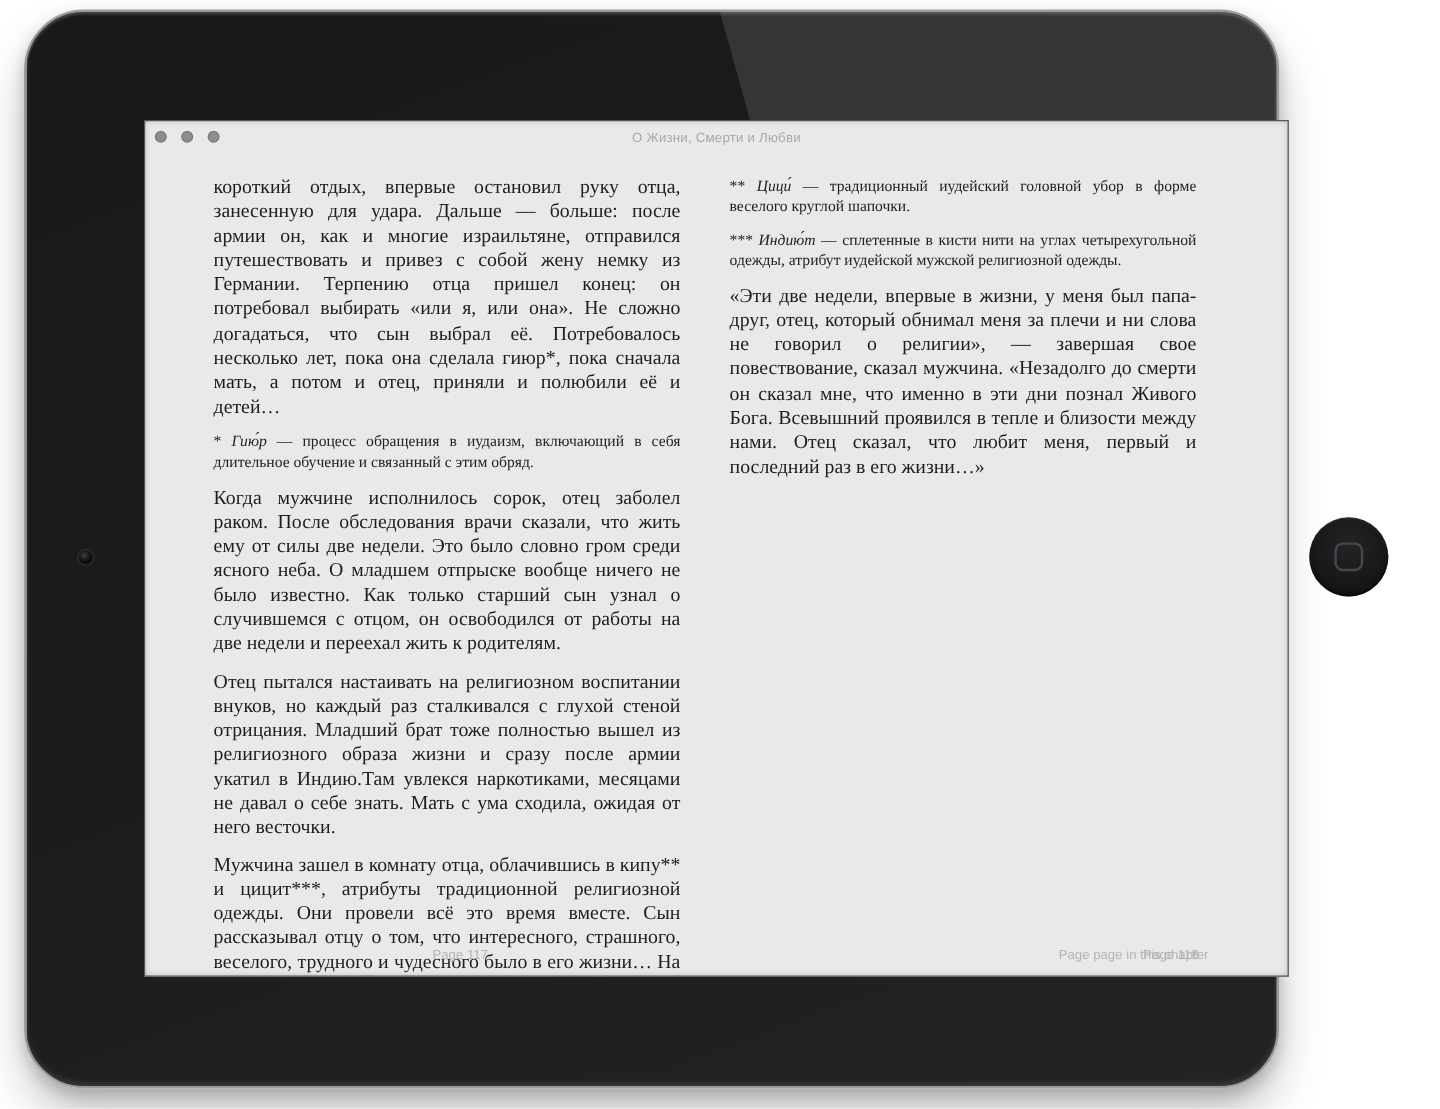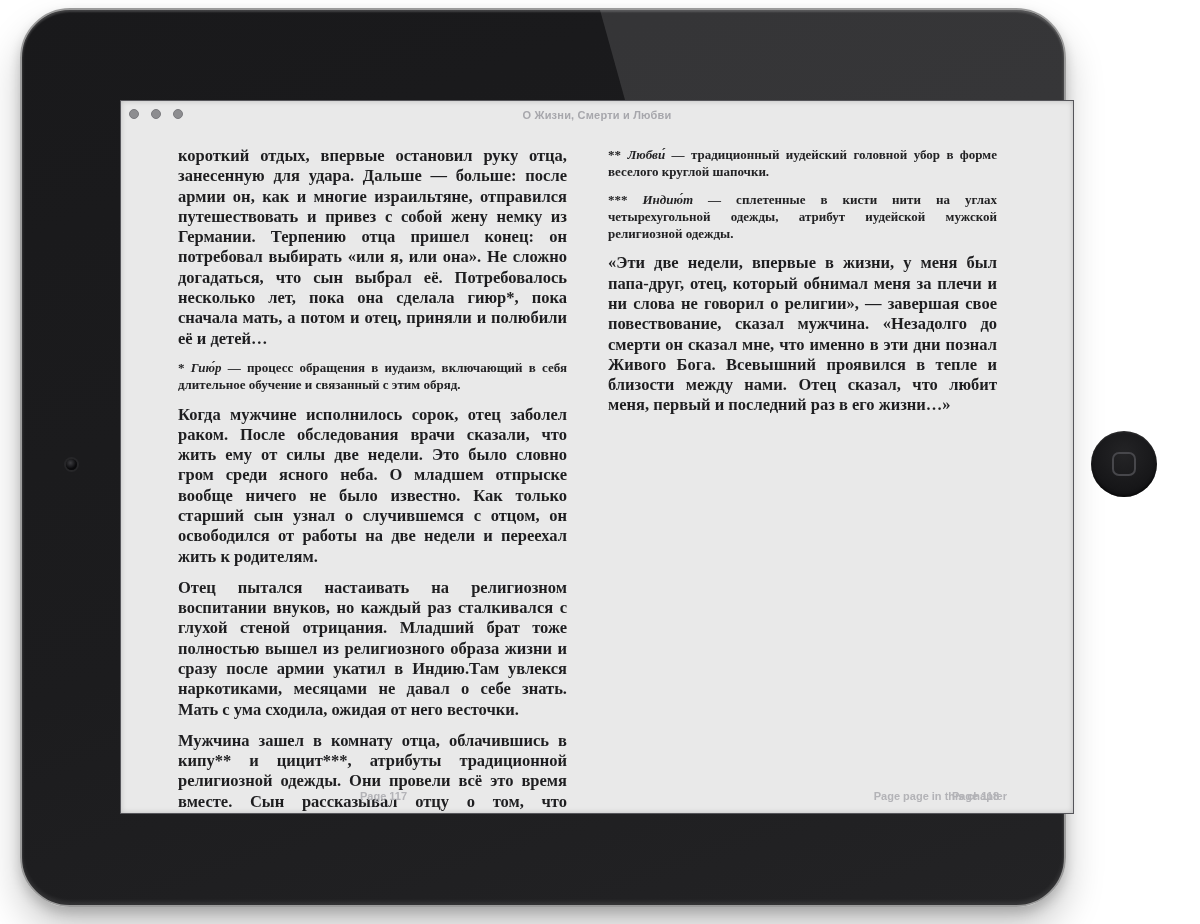--- a/index.html
+++ b/index.html
@@ -8,21 +8,20 @@
          font-family: "Liberation Sans", sans-serif; }
 
   
   .ipad {
     position: absolute; left: 20px; top: 8px; width: 1046px; height: 899px;
     background: linear-gradient(160deg, #19191b 0%, #1c1c1e 55%, #232325 100%);
     border: 2px solid #9b9b9b;
     border-radius: 50px;
     box-shadow: 0 22px 38px rgba(0,0,0,0.22), 0 6px 12px rgba(0,0,0,0.18),
                 inset 0 2px 2px rgba(255,255,255,0.18), inset 0 -3px 4px rgba(255,255,255,0.10);
-    font-weight: bold;
   }
   .ipad-glare {
     position: absolute; inset: 0; border-radius: 48px; overflow: hidden; pointer-events: none;
   }
   .ipad-glare::before {
     content: ""; position: absolute; inset: 0;
     background: rgba(255,255,255,0.12);
     clip-path: polygon(578px 0px, 1158px 0px, 1158px 90px, 603px 90px);
   }
   .camera {
@@ -106,21 +105,21 @@
 
     <div class="pages">
       <div class="page-col">
           <div class="para">короткий отдых, впервые остановил руку отца, занесенную для удара. Дальше — больше: после армии он, как и многие израильтяне, отправился путешествовать и привез с собой жену немку из Германии. Терпению отца пришел конец: он потребовал выбирать «или я, или она». Не сложно догадаться, что сын выбрал её. Потребовалось несколько лет, пока она сделала гиюр*, пока сначала мать, а потом и отец, приняли и полюбили её и детей…</div>
           <div class="footnote"><span class="fn-marker">* </span><span class="fn-term">Гию́р</span><span class="fn-rest"> — процесс обращения в иудаизм, включающий в себя длительное обучение и связанный с этим обряд.</span></div>
           <div class="para">Когда мужчине исполнилось сорок, отец заболел раком. После обследования врачи сказали, что жить ему от силы две недели. Это было словно гром среди ясного неба. О младшем отпрыске вообще ничего не было известно. Как только старший сын узнал о случившемся с отцом, он освободился от работы на две недели и переехал жить к родителям.</div>
           <div class="para">Отец пытался настаивать на религиозном воспитании внуков, но каждый раз сталкивался с глухой стеной отрицания. Младший брат тоже полностью вышел из религиозного образа жизни и сразу после армии укатил в Индию.Там увлекся наркотиками, месяцами не давал о себе знать. Мать с ума сходила, ожидая от него весточки.</div>
           <div class="para">Мужчина зашел в комнату отца, облачившись в кипу** и цицит***, атрибуты традиционной религиозной одежды. Они провели всё это время вместе. Сын рассказывал отцу о том, что интересного, страшного, веселого, трудного и чудесного было в его жизни… На третий день они даже вышли вместе в бар, где пили пиво и слушали</div>
         </div>
       <div class="page-col">
-          <div class="footnote"><span class="fn-marker">** </span><span class="fn-term">Любви́</span><span class="fn-rest"> — традиционный иудейский головной убор в форме веселого круглой шапочки.</span></div>
+          <div class="footnote"><span class="fn-marker">** </span><span class="fn-term">Цици́</span><span class="fn-rest"> — традиционный иудейский головной убор в форме веселого круглой шапочки.</span></div>
           <div class="footnote"><span class="fn-marker">*** </span><span class="fn-term">Индию́т</span><span class="fn-rest"> — сплетенные в кисти нити на углах четырехугольной одежды, атрибут иудейской мужской религиозной одежды.</span></div>
           <div class="para">«Эти две недели, впервые в жизни, у меня был папа-друг, отец, который обнимал меня за плечи и ни слова не говорил о религии», — завершая свое повествование, сказал мужчина. «Незадолго до смерти он сказал мне, что именно в эти дни познал Живого Бога. Всевышний проявился в тепле и близости между нами. Отец сказал, что любит меня, первый и последний раз в его жизни…»</div>
         </div>
     </div>
 
     <div class="screen-footer">
       <span class="page-label-left">Page 117</span>
       <span class="page-label-right">Page 118</span>
       <span class="chapter-status">Page page in this chapter</span>
     </div>

